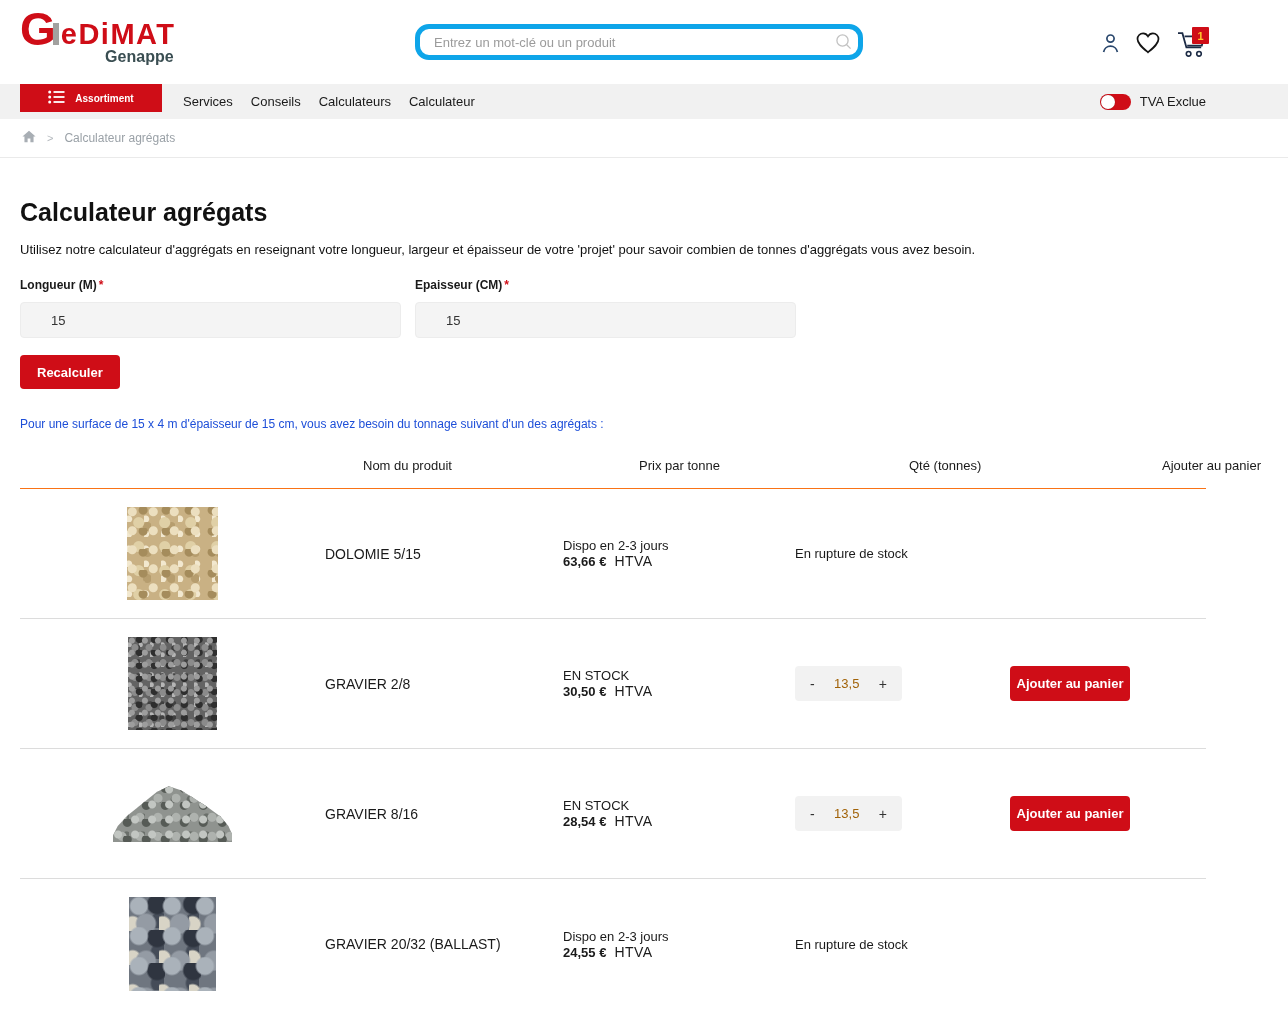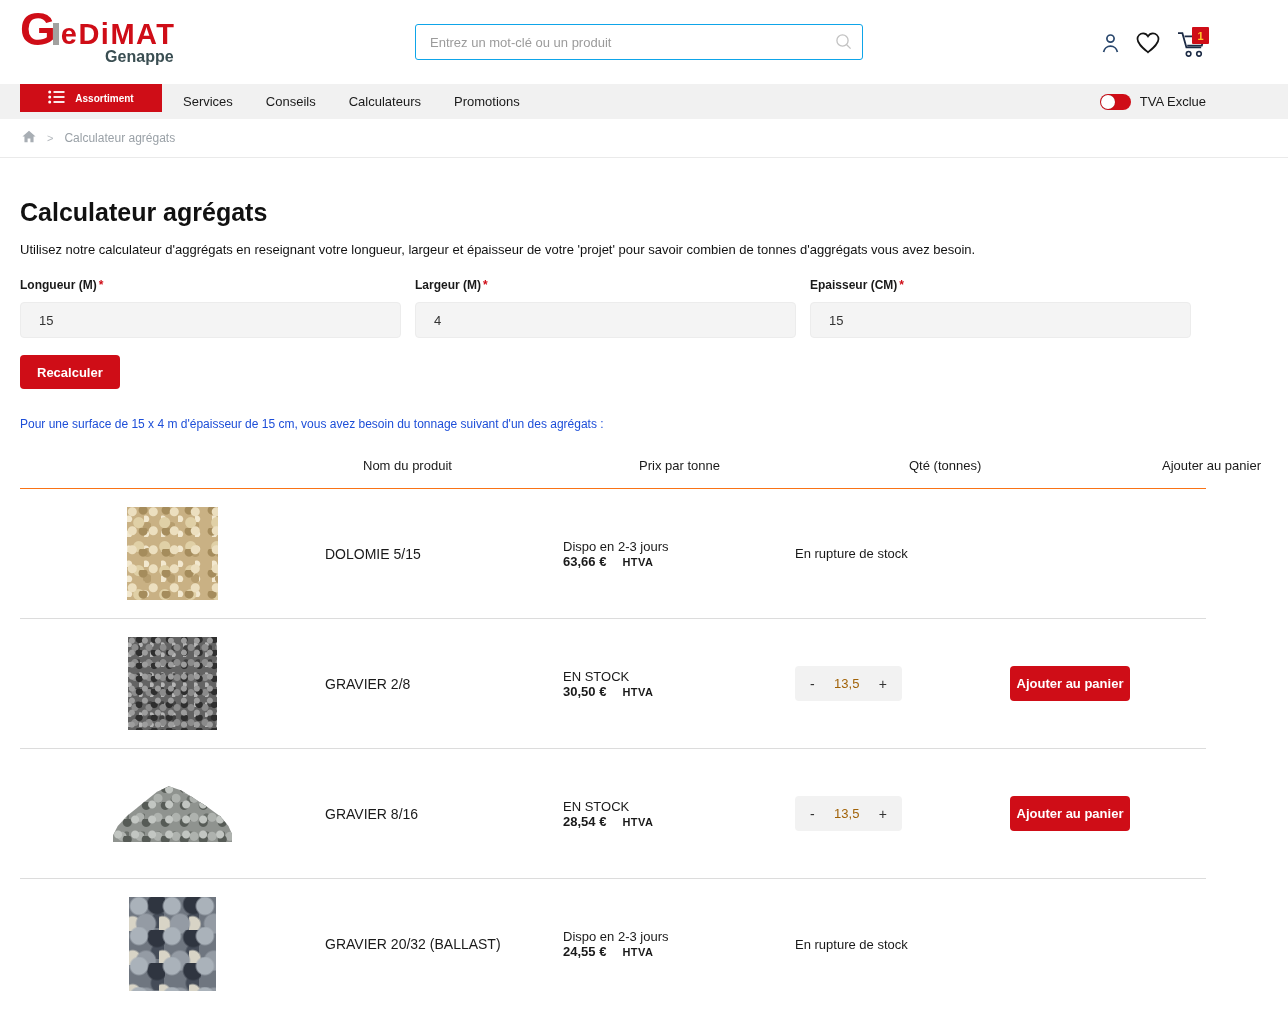--- a/index.html
+++ b/index.html
@@ -9,75 +9,75 @@
   
   .header { position:relative; height:84px; background:#fff; }
   .logo { position:absolute; left:20px; top:12px; cursor:pointer; }
   .logo-brand { display:flex; align-items:flex-end; color:#cf0d17; font-weight:bold; }
   .logo-g { font-size:46px; line-height:0.75; letter-spacing:-1px; }
   .logo-bar { display:inline-block; width:6px; height:22px; background:#a2a19f; margin:0 2px 2px -2px; }
   .logo-rest { font-size:29px; line-height:0.82; letter-spacing:1.5px; }
   .logo-city { text-align:right; font-weight:bold; font-size:16px; color:#3a4e52; margin-top:1px; padding-right:2px; }
 
   .search-wrap { position:absolute; left:415px; top:24px; width:448px; height:36px; }
-  .search-input { width:100%; height:100%; border:1px solid #0ea5e9; border-radius:3px;
+  .search-input { width:100%; height:100%; border:5px solid #0ea5e9; border-radius:14px;
     padding:0 36px 0 14px; font-size:13px; color:#444; font-family:"Liberation Sans",sans-serif; outline:none; }
   .search-input::placeholder { color:#9b9b9b; }
   .search-icon { position:absolute; right:10px; top:9px; cursor:pointer; }
 
   .header-icons { position:absolute; right:79px; top:28px; display:flex; align-items:center; gap:15px; }
   .hicon { cursor:pointer; display:flex; align-items:center; }
   .cart-wrap { position:relative; padding-top:2px; }
   .cart-badge { position:absolute; top:-1px; right:0px; width:17px; height:17px; background:#cf0d17;
     color:#ffc62d; font-size:11px; font-weight:bold; display:flex; align-items:center; justify-content:center; border-radius:1px; }
 
   
   .nav { position:relative; height:35px; background:#f1f1f1; display:flex; align-items:center; z-index:2; }
   .assortiment-btn { position:absolute; left:20px; top:0; height:28px; width:142px; background:#cf0d17; color:#fff;
     border:none; font-weight:bold; font-size:10px; display:flex; align-items:center; justify-content:center; gap:10px;
     cursor:pointer; font-family:"Liberation Sans",sans-serif; }
-  .nav-links { display:flex; gap:33px; margin-left:183px; font-size:13px; }
+  .nav-links { display:flex; gap:18px; margin-left:183px; font-size:13px; }
   .nav-link { cursor:pointer; color:#1a1a1a; }
   .tva { position:absolute; right:82px; display:flex; align-items:center; gap:9px; font-size:13px; color:#1a1a1a; }
   .toggle { width:31px; height:16px; background:#cf0d17; border-radius:9px; position:relative; cursor:pointer; }
   .toggle-knob { position:absolute; left:1px; top:1px; width:14px; height:14px; background:#fff; border-radius:50%; box-shadow:0 0 1px rgba(0,0,0,.4); }
 
   
   .breadcrumb { height:39px; display:flex; align-items:center; gap:11px; padding-left:22px;
     border-bottom:1px solid #eaeaea; font-size:12px; color:#9aa1a7; }
   .crumb-sep { font-size:11px; color:#b3b8bd; }
 
   
   .main { margin-left:20px; width:1186px; padding-bottom:40px; }
   .page-title { font-size:25px; font-weight:bold; margin:40px 0 0; color:#111; }
   .page-desc { font-size:13px; margin-top:15px; color:#111; }
 
   .calc-form { display:grid; grid-template-columns:repeat(3,1fr); column-gap:14px; margin-top:21px; width:1171px; }
   .field-label { font-size:12px; font-weight:bold; margin-bottom:10px; }
   .req { color:#cf0d17; margin-left:2px; }
   .field-input { width:100%; height:36px; background:#f4f4f4; border:1px solid #ececec; border-radius:4px;
-    padding:0 18px; font-size:13px; color:#333; font-family:"Liberation Sans",sans-serif; outline:none; }
+    padding:0 30px; font-size:13px; color:#333; font-family:"Liberation Sans",sans-serif; outline:none; }
 
   .recalc-btn { margin-top:17px; background:#cf0d17; color:#fff; border:none; border-radius:4px;
     padding:0 17px; height:34px; font-size:13px; font-weight:bold; cursor:pointer; font-family:"Liberation Sans",sans-serif; }
 
   .result-text { margin-top:28px; font-size:12px; color:#1d4ed8; }
 
   
   .agg-table { margin-top:19px; }
   .t-head, .t-row { display:grid; grid-template-columns:305px 238px 232px 215px 196px; }
   .t-head { font-size:13px; font-weight:normal; padding:8px 0 15px; border-bottom:1px solid #f97316;gap:38px; }
   .t-row { min-height:130px; align-items:center; border-bottom:1px solid #dcdcdc; }
   .t-row:last-child { border-bottom:none; }
   .cell-img { display:flex; justify-content:center; align-items:center; }
   .cell-name { font-size:14px; }
   .cell-price { display:flex; flex-direction:column; gap:0; font-size:13px; }
   .avail--strong { font-weight:normal; }
   .price-line { font-weight:bold; font-size:13px; }
-  .tax { font-size:11px; font-weight:bold; letter-spacing:.5px; margin-left:16px; }
+  .tax { font-size:14px; font-weight:normal; letter-spacing:.5px; margin-left:8px; }
   .cell-qty { font-size:13px; }
   .stepper { width:107px; height:35px; background:#f2f2f2; border-radius:4px; display:flex; align-items:center;
     justify-content:space-between; padding:0 15px; }
   .step-btn { background:none; border:none; font-size:14px; color:#333; cursor:pointer; padding:0; font-family:"Liberation Sans",sans-serif; }
   .step-val { font-size:13px; color:#a16207; cursor:text; }
   .add-btn { width:120px; height:35px; background:#cf0d17; color:#fff; border:none; border-radius:4px;
     font-size:13px; font-weight:bold; cursor:pointer; font-family:"Liberation Sans",sans-serif; }
 
   
   .gravel { display:block; }
@@ -172,21 +172,21 @@
           <rect x="5.5" y="6.1" width="11" height="1.8" fill="#fff"></rect>
           <rect x="5.5" y="11.1" width="11" height="1.8" fill="#fff"></rect>
         </svg>
     </span>
     <span>Assortiment</span>
   </button>
   <div class="nav-links">
     <span class="nav-link">Services</span>
     <span class="nav-link">Conseils</span>
     <span class="nav-link">Calculateurs</span>
-    <span class="nav-link">Promotions</span>
+    <span class="nav-link">Calculateur</span>
   </div>
   <div class="tva">
     <span class="toggle">
         <span class="toggle-knob"></span>
       </span>
     <span>TVA Exclue</span>
   </div>
 </div>
 
 <div class="breadcrumb">
@@ -202,24 +202,20 @@
 <div class="main">
   <h1 class="page-title">Calculateur agrégats</h1>
   <p class="page-desc">Utilisez notre calculateur d'aggrégats en reseignant votre longueur, largeur et épaisseur de votre 'projet' pour savoir combien de tonnes d'aggrégats vous avez besoin.</p>
 
   <div class="calc-form">
     <div>
       <div class="field-label"><span>Longueur (M)</span><span class="req">*</span></div>
       <input class="field-input" type="text" value="15" style="">
     </div>
     <div>
-      <div class="field-label"><span>Largeur (M)</span><span class="req">*</span></div>
-      <input class="field-input" type="text" value="4" style="">
-    </div>
-    <div>
       <div class="field-label"><span>Epaisseur (CM)</span><span class="req">*</span></div>
       <input class="field-input" type="text" value="15" style="">
     </div>
   </div>
 
   <button class="recalc-btn">Recalculer</button>
 
   <p class="result-text">Pour une surface de 15 x 4 m d'épaisseur de 15 cm, vous avez besoin du tonnage suivant d'un des agrégats :</p>
 
   <div class="agg-table">

